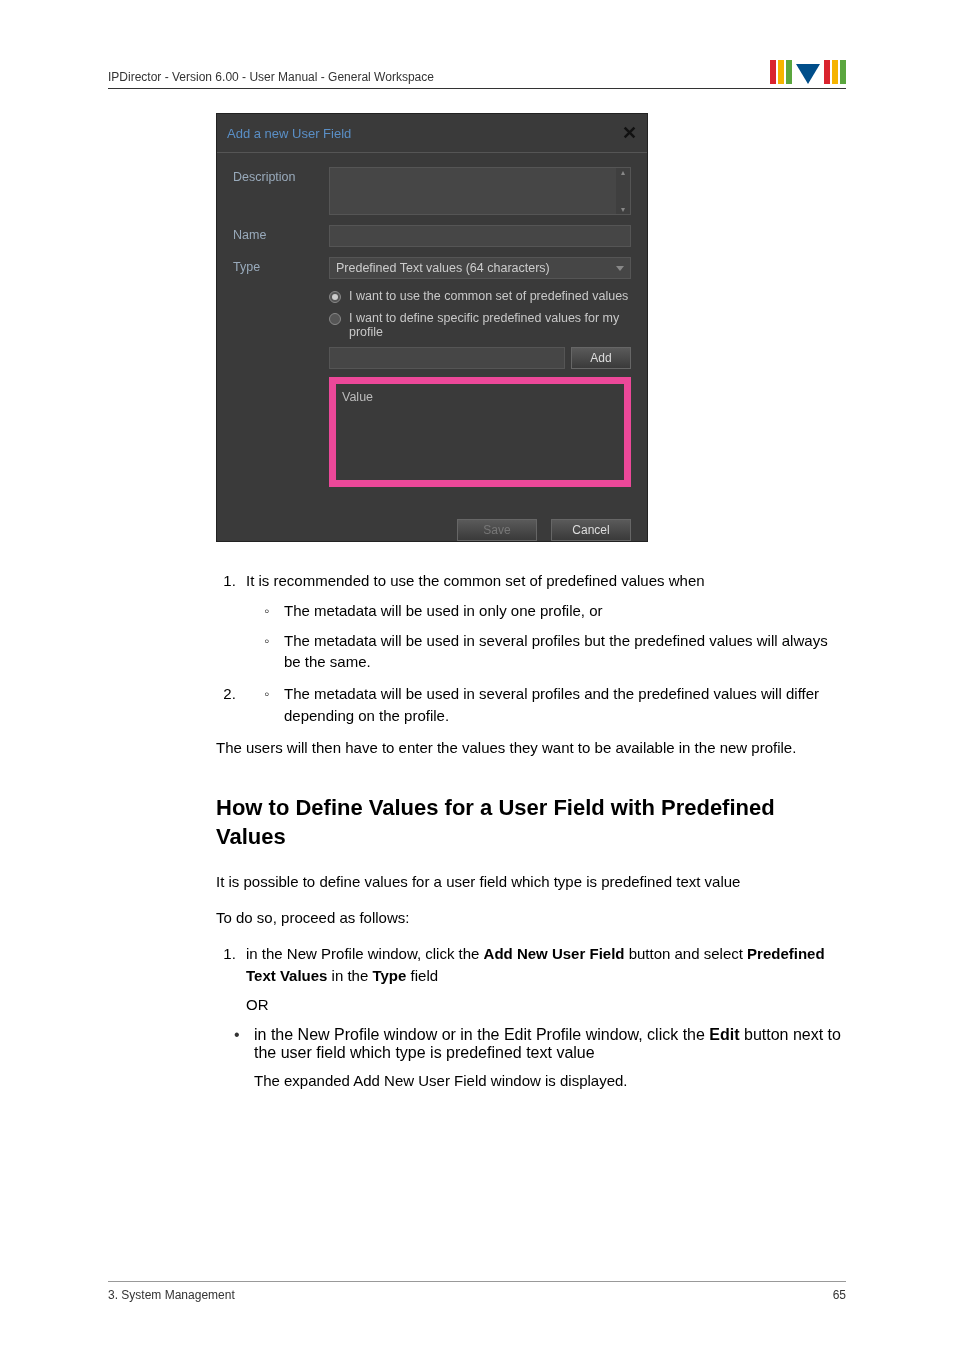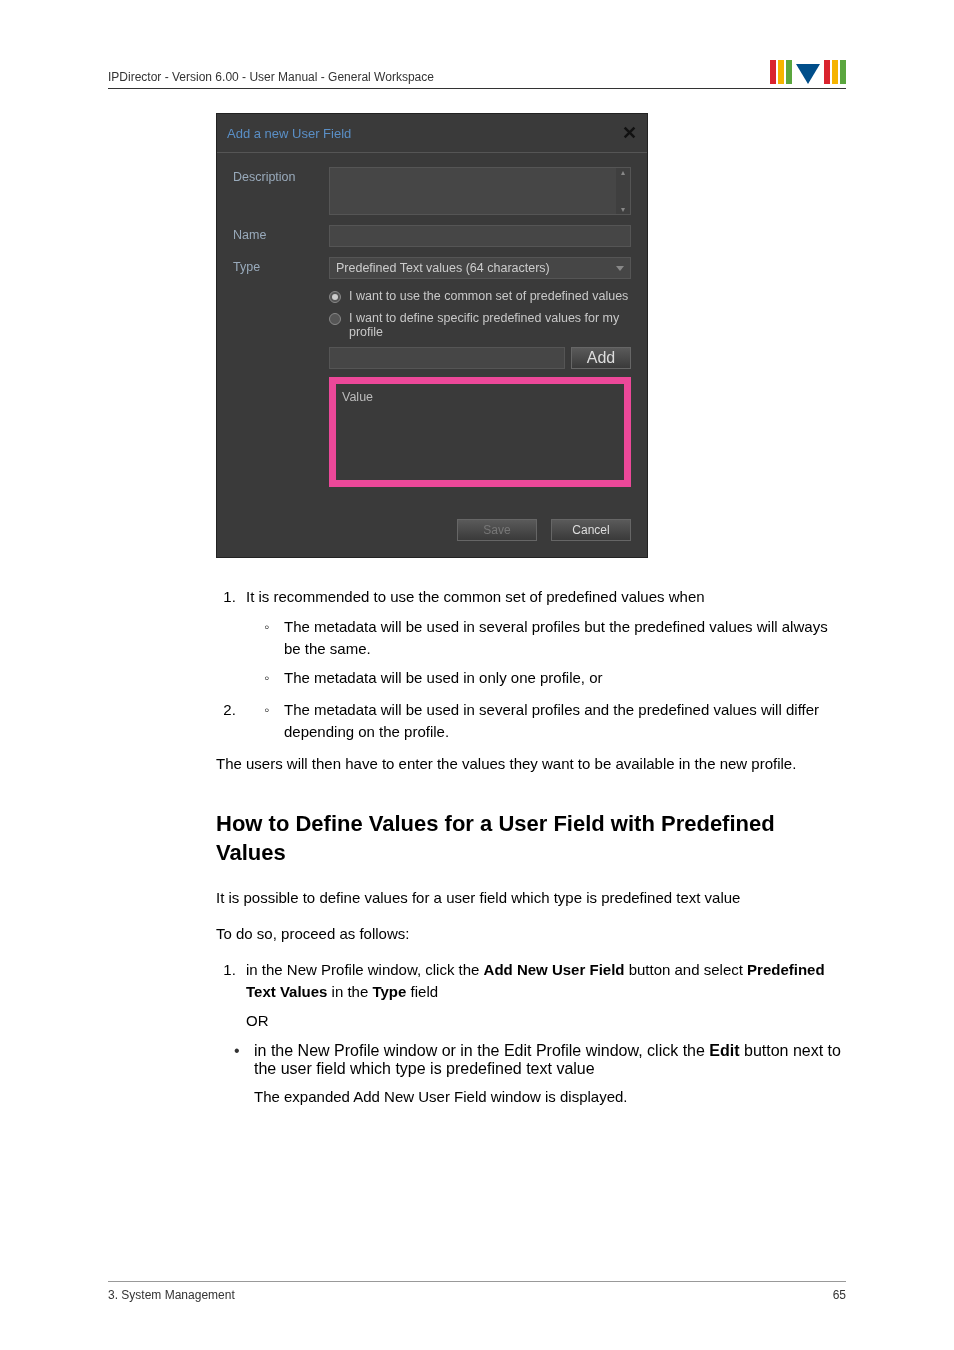--- a/index.html
+++ b/index.html
@@ -95,26 +95,26 @@
   .radio-row { display:flex; align-items:flex-start; gap:8px; margin-bottom:8px; }
   .radio-dot {
     width:12px; height:12px; border-radius:50%; background:#555; border:1px solid #888;
     flex: 0 0 auto; margin-top:2px; display:flex; align-items:center; justify-content:center;
   }
   .radio-dot.selected::after { content:""; width:6px; height:6px; border-radius:50%; background:#ccc; display:block; }
   .add-row { display:flex; gap:6px; margin: 8px 0; }
   .add-input { flex:1; height:22px; border:1px solid #555; background:#464646; }
   .add-btn {
     width: 60px; height:22px; background: linear-gradient(#5a5a5a,#3a3a3a);
-    border:1px solid #666; color:#ddd; text-align:center; font-size:16px;
+    border:1px solid #666; color:#ddd; text-align:center; font-size:12px;
     display:flex; align-items:center; justify-content:center;
   }
   .value-area { border:7px solid #ec4899; background:#3a3a3a; padding:6px; height:110px; }
   .value-label { color:#bbb; }
-  .dialog-actions { display:flex; justify-content:flex-end; gap:14px; padding: 14px 16px 16px; }
+  .dialog-actions { display:flex; justify-content:flex-end; gap:14px; padding: 14px 16px 0; }
   .btn {
     width: 80px; height:22px;
     background: linear-gradient(#5a5a5a,#3a3a3a);
     border:1px solid #666; display:flex; align-items:center; justify-content:center;
     font-size:12px;
   }
   .btn-disabled { color:#777; }
   .btn-enabled { color:#ddd; }
 
   
@@ -220,22 +220,22 @@
       <div class="dialog-actions">
         <div class="btn btn-disabled">Save</div>
         <div class="btn btn-enabled">Cancel</div>
       </div>
     </div>
 
     <ol class="ol-outer">
       <li>
         <span>It is recommended to use the common set of predefined values when</span>
         <ul class="ul-inner">
+          <li>The metadata will be used in only one profile, or</li>
           <li>The metadata will be used in several profiles but the predefined values will always be the same.</li>
-          <li>The metadata will be used in only one profile, or</li>
         </ul>
       </li>
       <li>
         <ul class="ul-inner">
           <li>The metadata will be used in several profiles and the predefined values will differ depending on the profile.</li>
         </ul>
       </li>
     </ol>
 
     <p class="para">The users will then have to enter the values they want to be available in the new profile.</p>

